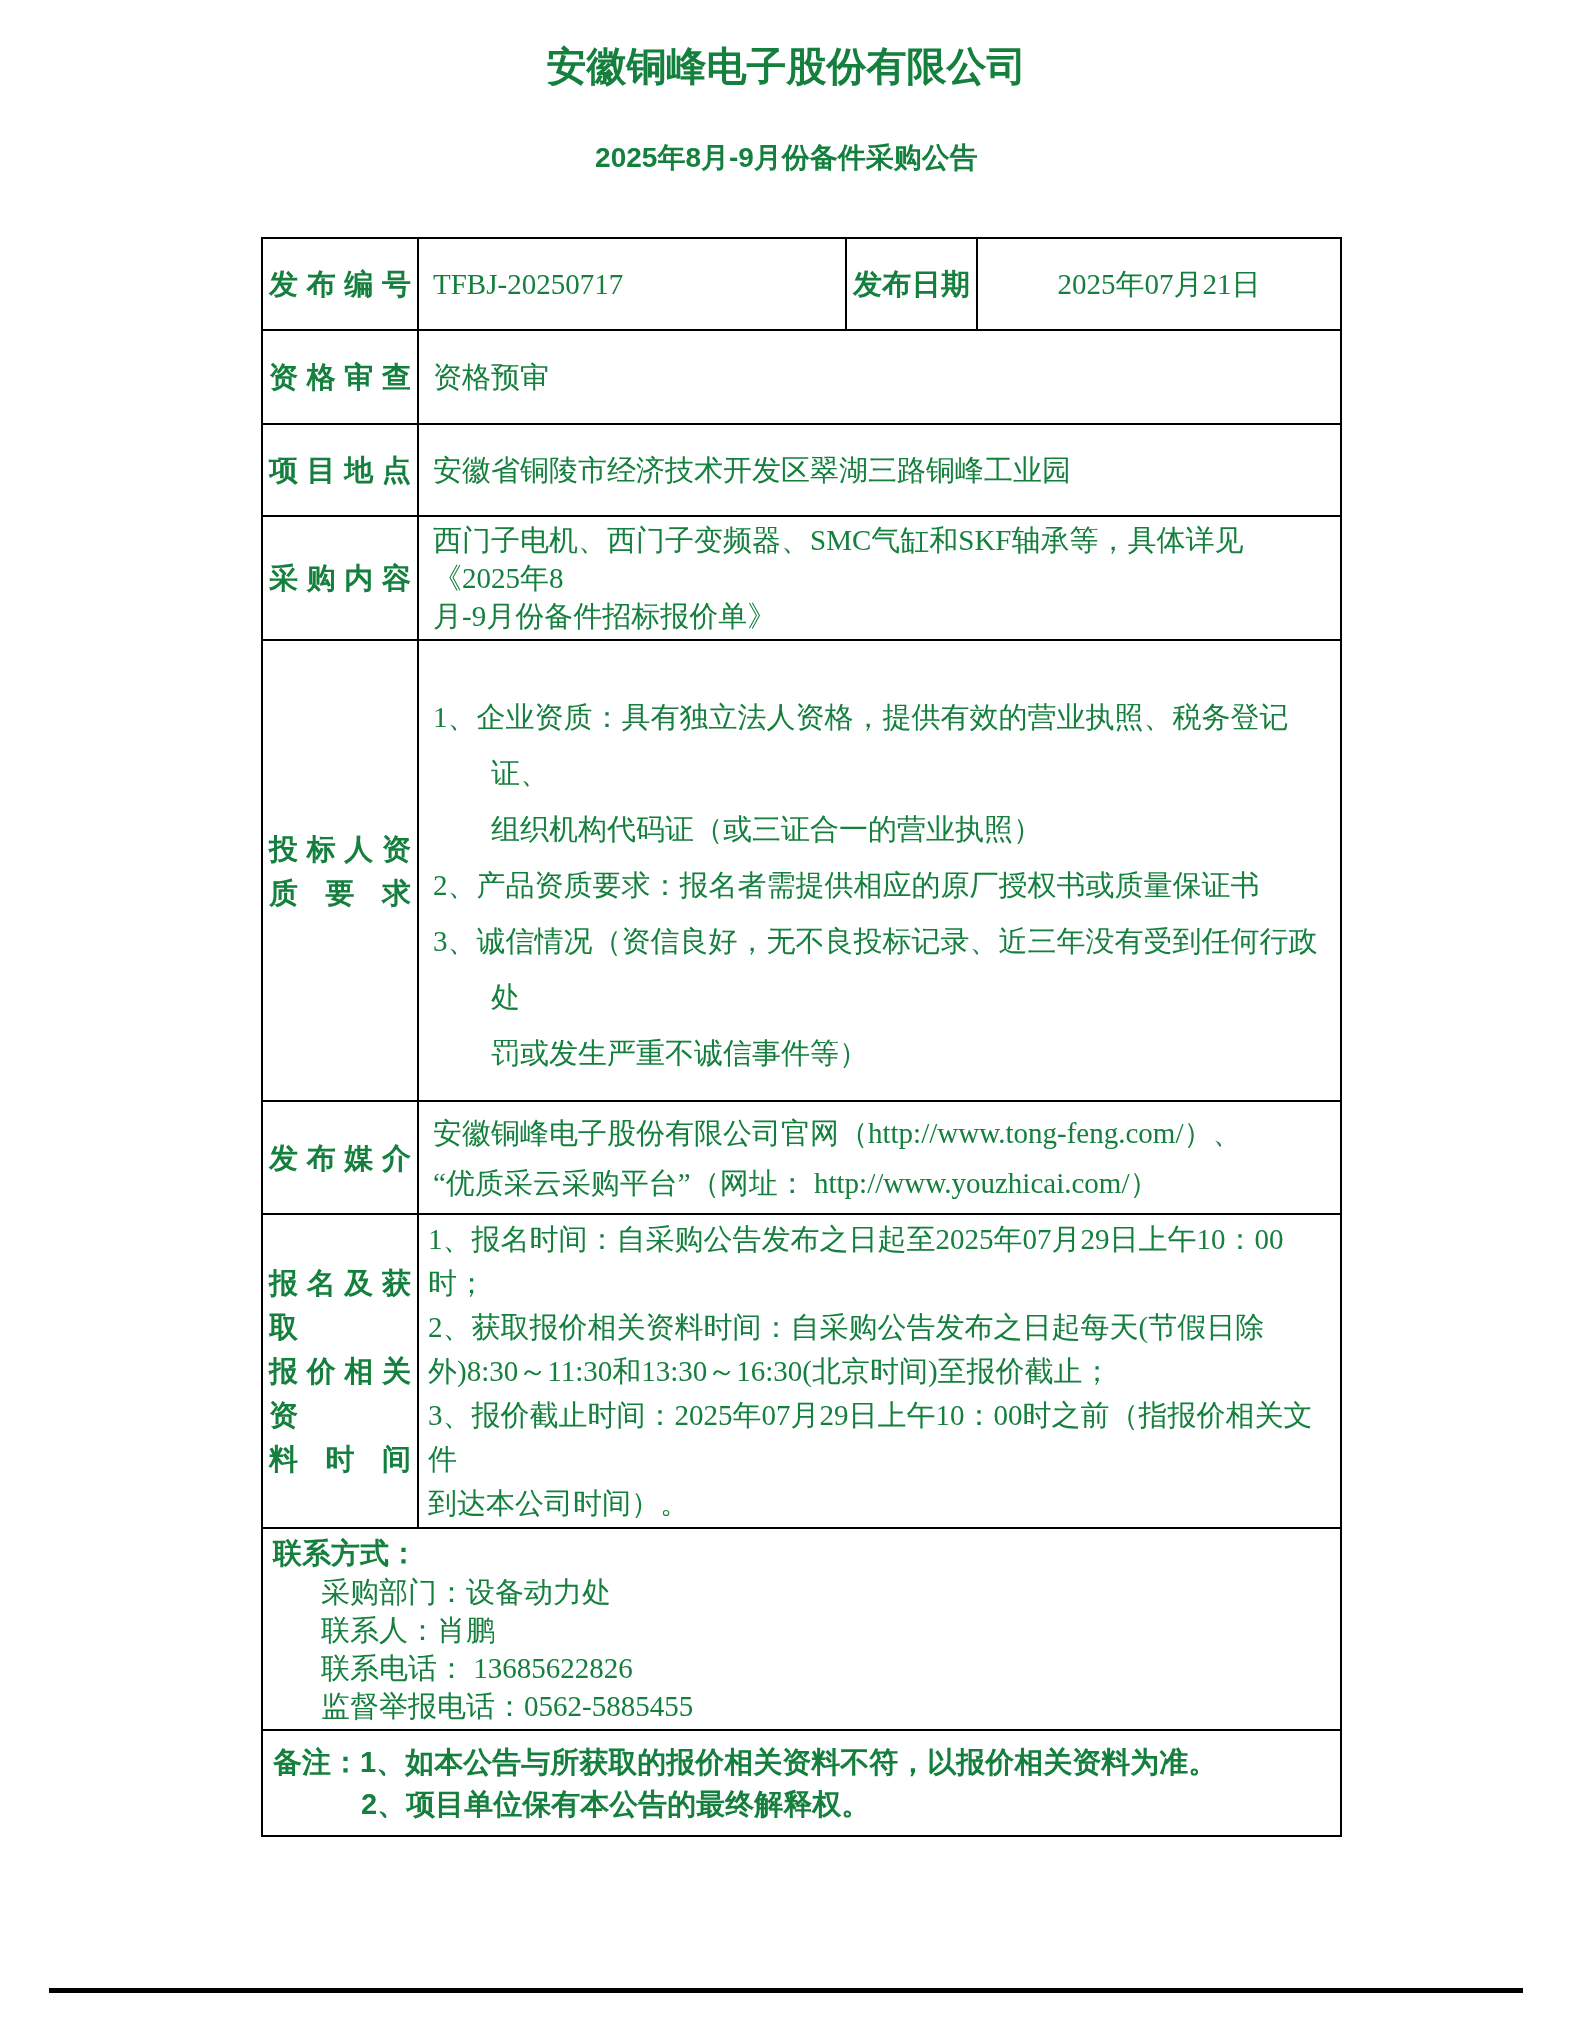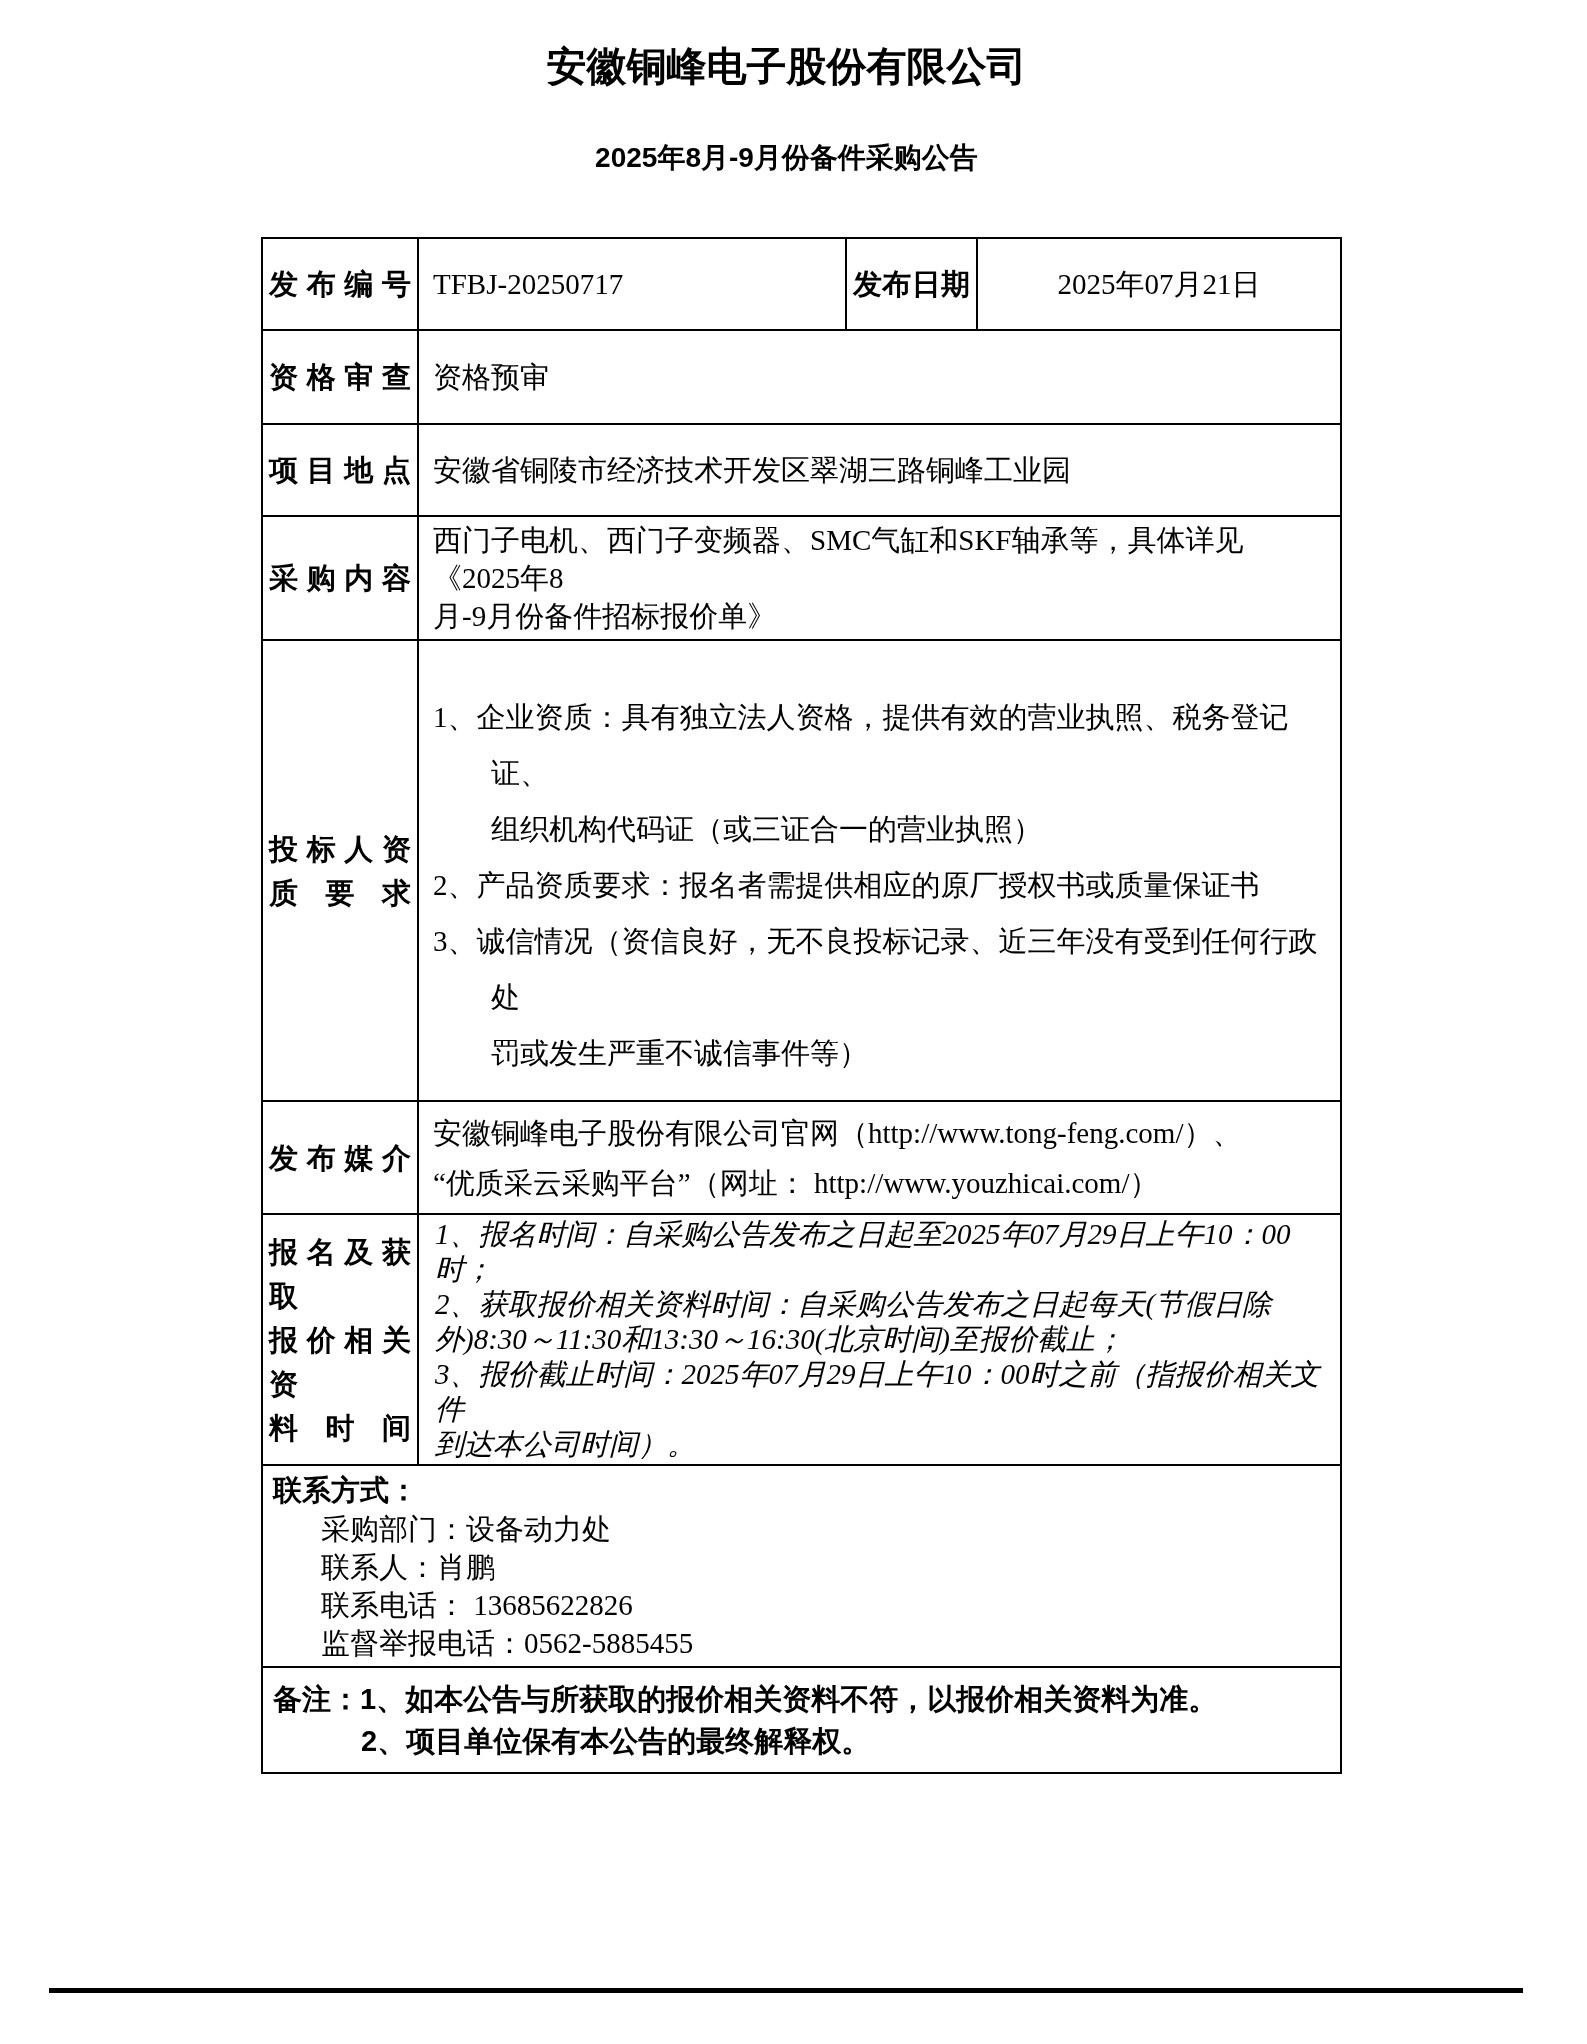--- a/index.html
+++ b/index.html
@@ -1,21 +1,21 @@
 <!DOCTYPE html>
 <html><head>
 <meta charset="utf-8">
 <style>
   html,body{margin:0;padding:0;background:#ffffff;}
   .page{
     position:relative;
     width:1573px;
     height:2044px;
     background:#ffffff;
-    color:#000000;
+    color:#15803d;
     font-family:"Liberation Serif","DejaVu Serif",serif;
     overflow:hidden;
   }
   .doc-title{
     margin:42px 0 0 0;
     font-size:40px;
     line-height:48px;
     font-weight:bold;
     text-align:center;
     font-family:"Liberation Sans","DejaVu Sans",sans-serif;
@@ -76,21 +76,21 @@
     padding:6px 0;
     box-sizing:border-box;
   }
   .qual-item{
     white-space:pre-line;
     line-height:56px;
     padding-left:58px;
     text-indent:-58px;
   }
   td.media-val{line-height:50px;}
-  td.reg-val{line-height:35px;padding:2px 16px;font-style:italic;}
+  td.reg-val{line-height:44px;padding:2px 9px;}
   td.contact-cell{padding:4px 10px;vertical-align:top;}
   .contact-heading{
     font-weight:bold;
     line-height:40px;
     font-family:"Liberation Sans","DejaVu Sans",sans-serif;
   }
   .contact-lines{
     white-space:pre-line;
     line-height:38px;
     padding-left:48px;

